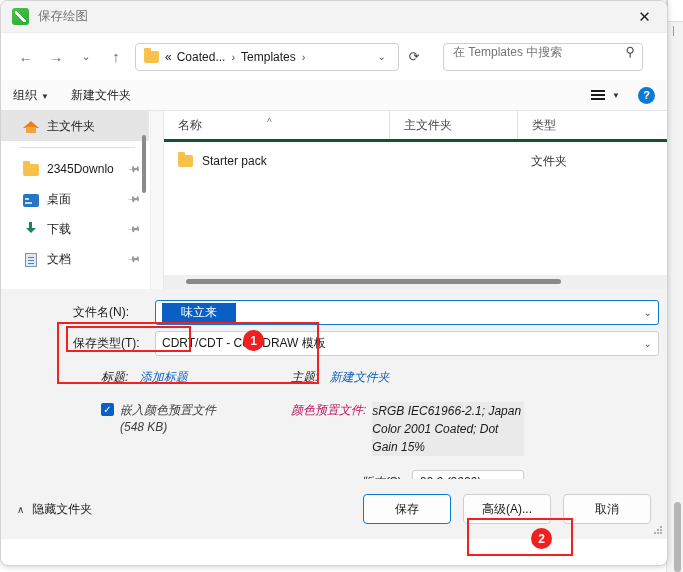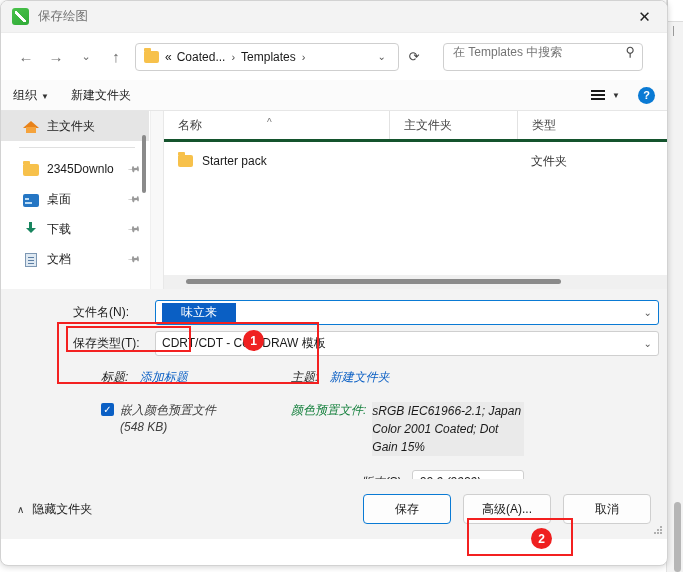--- a/index.html
+++ b/index.html
@@ -551,21 +551,21 @@
     margin-left: 6px;
     width: 118px;
     line-height: 17px;
     cursor: pointer;
   }
   .profile-row {
     display: flex;
     align-items: flex-start;
     margin-top: 16px;
   }
-  .profile-label { color: #15803d; flex: 0 0 auto; }
+  .profile-label { color: #be185d; flex: 0 0 auto; }
   .profile-val {
     margin-left: 6px;
     background: #eaeaea;
     color: #1a1a1a;
     line-height: 18px;
     width: 152px;
   }
   .version-row {
     display: flex;
     align-items: center;

